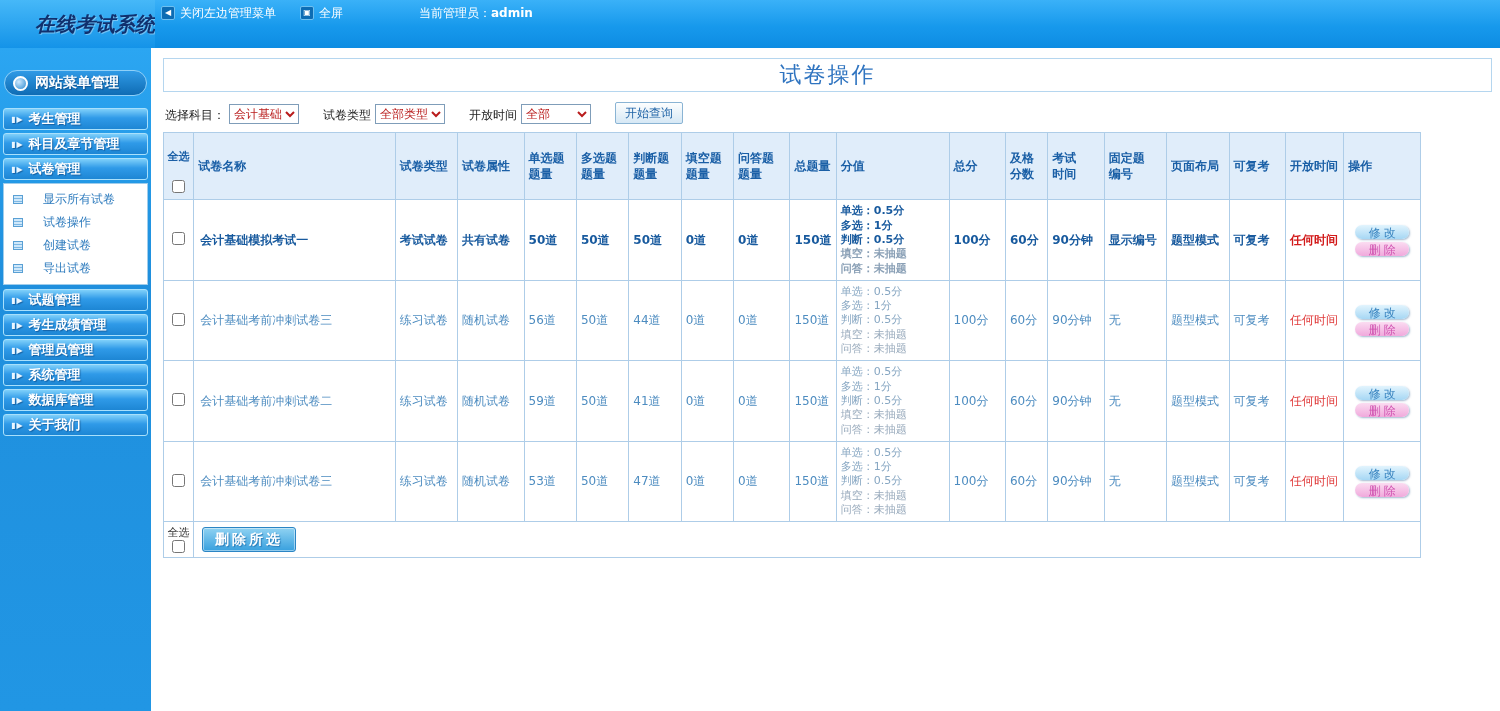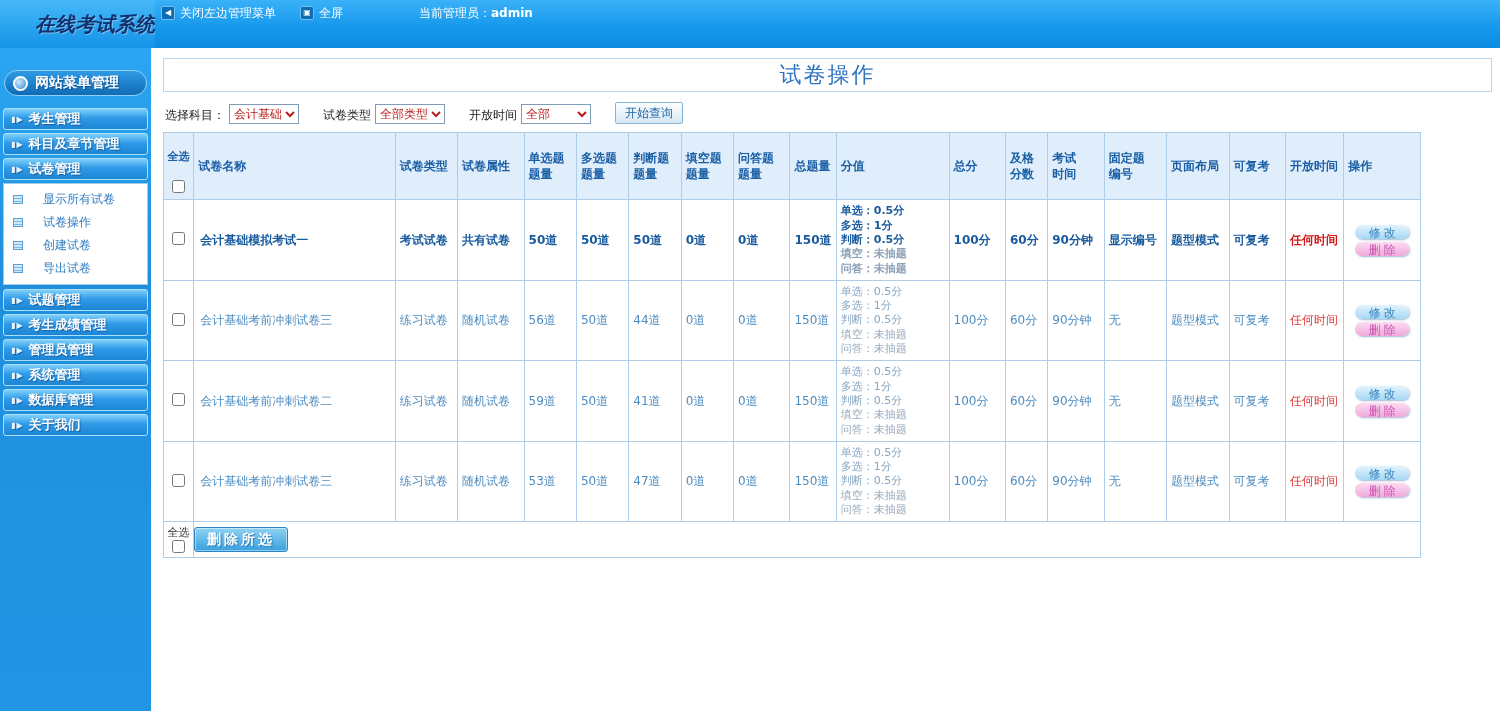--- a/index.html
+++ b/index.html
@@ -139,21 +139,21 @@
     width: 1258px; height: 36px; display: flex; align-items: center;
     border: 1px solid #aecde8; border-top: none; background: #fff;
   }
   .foot-check {
     width: 30px; align-self: stretch; border-right: 1px solid #aecde8;
     display: flex; flex-direction: column; align-items: center; justify-content: center;
     font-size: 11px; color: #333; line-height: 1.1;
   }
   .foot-check input { margin-top: 1px; }
   .delete-selected {
-    margin-left: 0; height: 25px; padding: 0 12px; cursor: pointer;
+    margin-left: 8px; height: 25px; padding: 0 12px; cursor: pointer;
     background: linear-gradient(180deg, #8fd2f2, #38a0de);
     border: 1px solid #2b85c4; border-radius: 3px;
     color: #fff; font-size: 14px; font-weight: bold; letter-spacing: 3px;
     text-shadow: 1px 1px 1px #2a7cb8; font-family: inherit;
     box-shadow: inset 0 0 0 1px rgba(255,255,255,.45);
   }
 </style>
 </head>
 <body>
 

